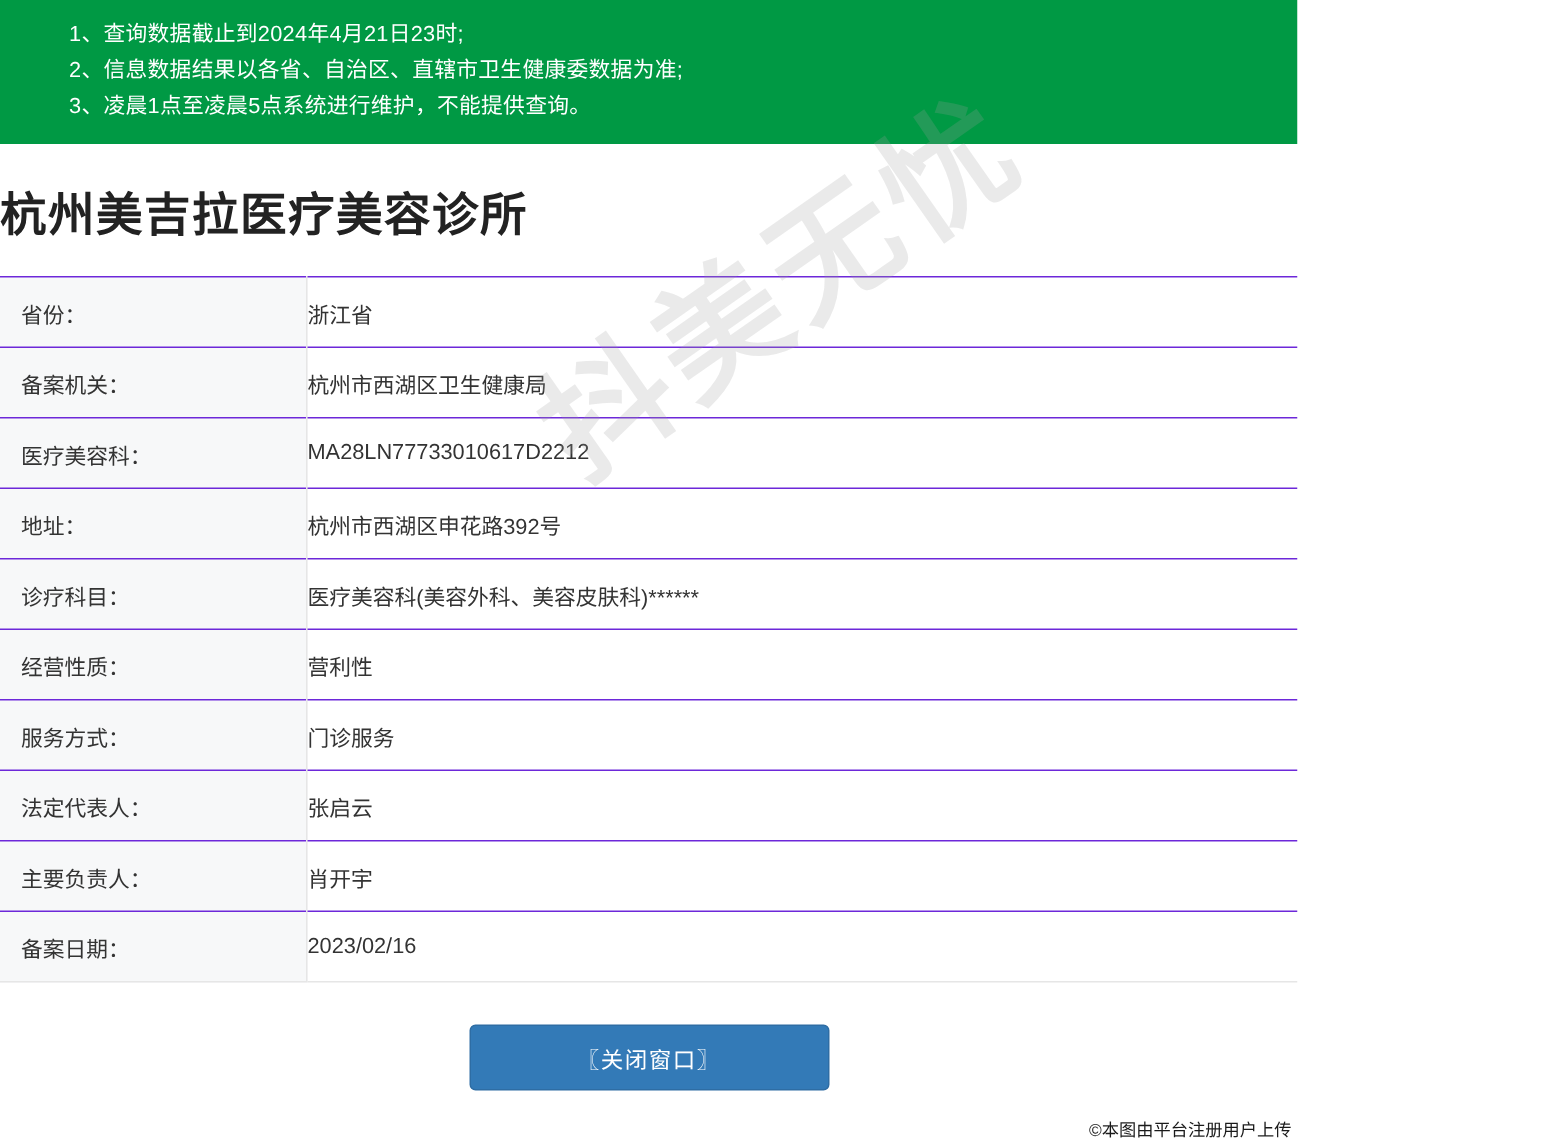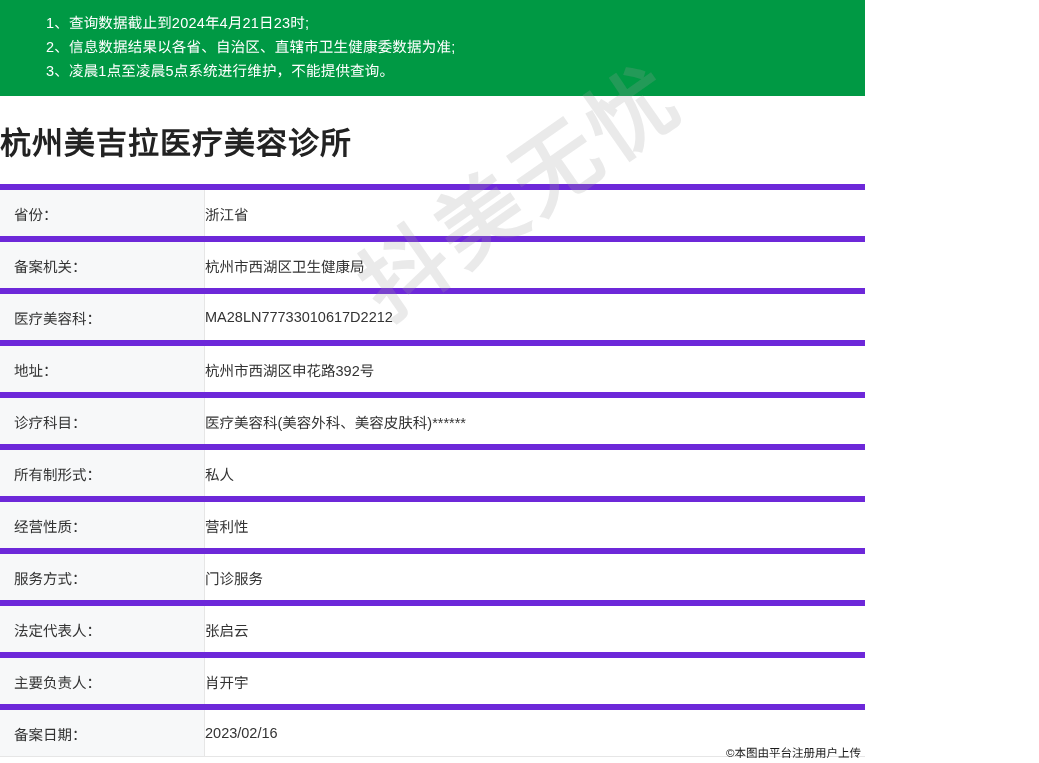--- a/index.html
+++ b/index.html
@@ -48,21 +48,21 @@
 
   
   .info-table {
     width: 100%;
     border-collapse: collapse;
     table-layout: fixed;
     position: relative;
     z-index: 2;
   }
   .info-table tr {
-    border-top: 6px solid #6d28d9;
+    border-top: 1px solid #6d28d9;
   }
   .info-table tr:last-child {
     border-bottom: 1px solid #e6e6e6;
   }
   .info-table td {
     padding: 0;
     height: 46px;
     vertical-align: middle;
     font-size: 14.5px;
     color: #333333;
@@ -159,24 +159,20 @@
       </tr>
       <tr>
         <td class="label-cell">地址：</td>
         <td class="value-cell">杭州市西湖区申花路392号</td>
       </tr>
       <tr>
         <td class="label-cell">诊疗科目：</td>
         <td class="value-cell">医疗美容科(美容外科、美容皮肤科)******</td>
       </tr>
       <tr>
-        <td class="label-cell">所有制形式：</td>
-        <td class="value-cell">私人</td>
-      </tr>
-      <tr>
         <td class="label-cell">经营性质：</td>
         <td class="value-cell">营利性</td>
       </tr>
       <tr>
         <td class="label-cell">服务方式：</td>
         <td class="value-cell">门诊服务</td>
       </tr>
       <tr>
         <td class="label-cell">法定代表人：</td>
         <td class="value-cell">张启云</td>

